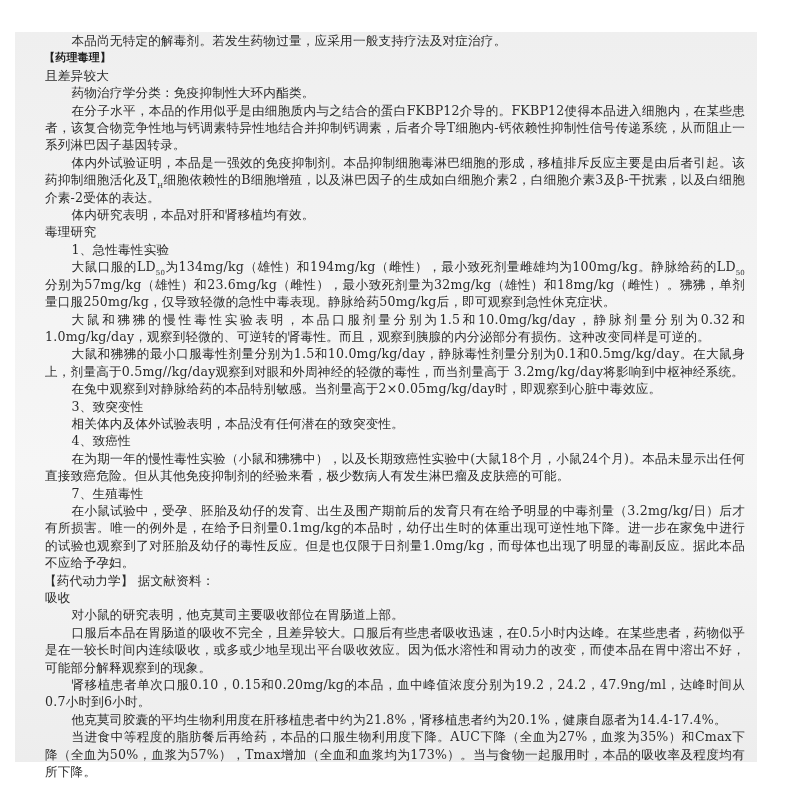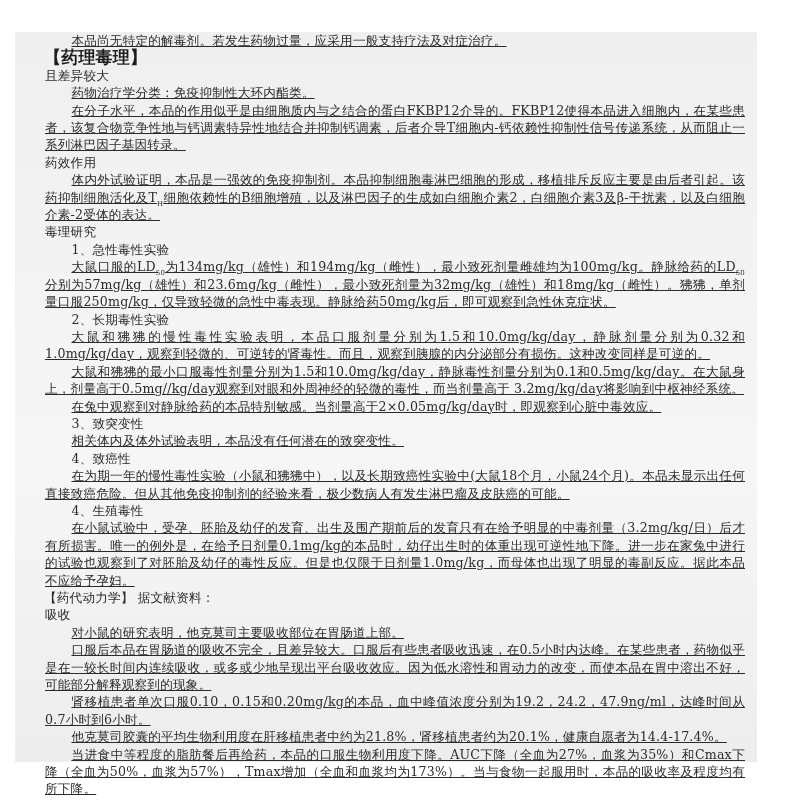--- a/index.html
+++ b/index.html
@@ -4,58 +4,57 @@
   <style>
     html, body { margin: 0; padding: 0; background: #ffffff; }
     body { width: 800px; height: 800px; position: relative; overflow: hidden; font-family: "DejaVu Serif", "Liberation Serif", serif; }
     .page {
       position: absolute; left: 15px; top: 32px; width: 742px; height: 730px;
       background: linear-gradient(180deg, #efefef 0%, #f3f3f3 30%, #f6f6f6 60%, #ededed 100%);
       box-sizing: border-box; padding: 0 12px 0 30px; color: #2b2b2b;
       font-size: 12.6px; line-height: 17.4px; letter-spacing: 0.2px;
     }
     .p { margin: 0; text-align: justify; }
-    .indent { text-indent: 2.1em; text-decoration: underline; }
+    .indent { text-indent: 2.1em; }
     .indent2 { padding-left: 2.1em; }
-    .section { font-family: "DejaVu Sans", "Liberation Sans", sans-serif; font-weight: bold; font-size: 17px; color: #1e1e1e; margin-left: -1px; }
+    .section { font-family: "DejaVu Sans", "Liberation Sans", sans-serif; font-weight: bold; font-size: 11px; color: #1e1e1e; margin-left: -1px; }
     .section-plain { margin-left: -1px; }
     .sub-head { margin: 0; }
     sub { font-size: 7px; line-height: 0; }
   </style>
 </head>
 <body>
 
 <div class="page">
   <p class="p indent">本品尚无特定的解毒剂。若发生药物过量，应采用一般支持疗法及对症治疗。</p>
 
   <div class="section">【药理毒理】</div>
 
   <p class="sub-head">且差异较大</p>
   <p class="p indent">药物治疗学分类：免疫抑制性大环内酯类。</p>
   <p class="p indent">在分子水平，本品的作用似乎是由细胞质内与之结合的蛋白FKBP12介导的。FKBP12使得本品进入细胞内，在某些患者，该复合物竞争性地与钙调素特异性地结合并抑制钙调素，后者介导T细胞内-钙依赖性抑制性信号传递系统，从而阻止一系列淋巴因子基因转录。</p>
 
-  <p class="sub-head">药效作用</p>
   <p class="p indent"><span>体内外试验证明，本品是一强效的免疫抑制剂。本品抑制细胞毒淋巴细胞的形成，移植排斥反应主要是由后者引起。该药抑制细胞活化及T</span><sub>H</sub><span>细胞依赖性的B细胞增殖，以及淋巴因子的生成如白细胞介素2，白细胞介素3及β-干扰素，以及白细胞介素-2受体的表达。</span></p>
+  <p class="p indent">体内研究表明，本品对肝和肾移植均有效。</p>
 
   <p class="sub-head">毒理研究</p>
   <p class="sub-head indent2">1、急性毒性实验</p>
   <p class="p indent"><span>大鼠口服的LD</span><sub>50</sub><span>为134mg/kg（雄性）和194mg/kg（雌性），最小致死剂量雌雄均为100mg/kg。静脉给药的LD</span><sub>50</sub><span>分别为57mg/kg（雄性）和23.6mg/kg（雌性），最小致死剂量为32mg/kg（雄性）和18mg/kg（雌性）。狒狒，单剂量口服250mg/kg，仅导致轻微的急性中毒表现。静脉给药50mg/kg后，即可观察到急性休克症状。</span></p>
 
-  <p class="sub-head indent2">2、长期毒性实验</p>
   <p class="p indent">大鼠和狒狒的慢性毒性实验表明，本品口服剂量分别为1.5和10.0mg/kg/day，静脉剂量分别为0.32和1.0mg/kg/day，观察到轻微的、可逆转的肾毒性。而且，观察到胰腺的内分泌部分有损伤。这种改变同样是可逆的。</p>
   <p class="p indent">大鼠和狒狒的最小口服毒性剂量分别为1.5和10.0mg/kg/day，静脉毒性剂量分别为0.1和0.5mg/kg/day。在大鼠身上，剂量高于0.5mg//kg/day观察到对眼和外周神经的轻微的毒性，而当剂量高于 3.2mg/kg/day将影响到中枢神经系统。</p>
   <p class="p indent">在兔中观察到对静脉给药的本品特别敏感。当剂量高于2×0.05mg/kg/day时，即观察到心脏中毒效应。</p>
 
   <p class="sub-head indent2">3、致突变性</p>
   <p class="p indent">相关体内及体外试验表明，本品没有任何潜在的致突变性。</p>
 
   <p class="sub-head indent2">4、致癌性</p>
   <p class="p indent">在为期一年的慢性毒性实验（小鼠和狒狒中），以及长期致癌性实验中(大鼠18个月，小鼠24个月)。本品未显示出任何直接致癌危险。但从其他免疫抑制剂的经验来看，极少数病人有发生淋巴瘤及皮肤癌的可能。</p>
 
-  <p class="sub-head indent2">4、生殖毒性</p>
+  <p class="sub-head indent2">7、生殖毒性</p>
   <p class="p indent">在小鼠试验中，受孕、胚胎及幼仔的发育、出生及围产期前后的发育只有在给予明显的中毒剂量（3.2mg/kg/日）后才有所损害。唯一的例外是，在给予日剂量0.1mg/kg的本品时，幼仔出生时的体重出现可逆性地下降。进一步在家兔中进行的试验也观察到了对胚胎及幼仔的毒性反应。但是也仅限于日剂量1.0mg/kg，而母体也出现了明显的毒副反应。据此本品不应给予孕妇。</p>
 
   <div class="section-plain"><span>【药代动力学】</span><span> 据文献资料：</span></div>
 
   <p class="sub-head">吸收</p>
   <p class="p indent">对小鼠的研究表明，他克莫司主要吸收部位在胃肠道上部。</p>
   <p class="p indent">口服后本品在胃肠道的吸收不完全，且差异较大。口服后有些患者吸收迅速，在0.5小时内达峰。在某些患者，药物似乎是在一较长时间内连续吸收，或多或少地呈现出平台吸收效应。因为低水溶性和胃动力的改变，而使本品在胃中溶出不好，可能部分解释观察到的现象。</p>
   <p class="p indent">肾移植患者单次口服0.10，0.15和0.20mg/kg的本品，血中峰值浓度分别为19.2，24.2，47.9ng/ml，达峰时间从0.7小时到6小时。</p>
   <p class="p indent">他克莫司胶囊的平均生物利用度在肝移植患者中约为21.8%，肾移植患者约为20.1%，健康自愿者为14.4-17.4%。</p>
   <p class="p indent">当进食中等程度的脂肪餐后再给药，本品的口服生物利用度下降。AUC下降（全血为27%，血浆为35%）和Cmax下降（全血为50%，血浆为57%），Tmax增加（全血和血浆均为173%）。当与食物一起服用时，本品的吸收率及程度均有所下降。</p>

